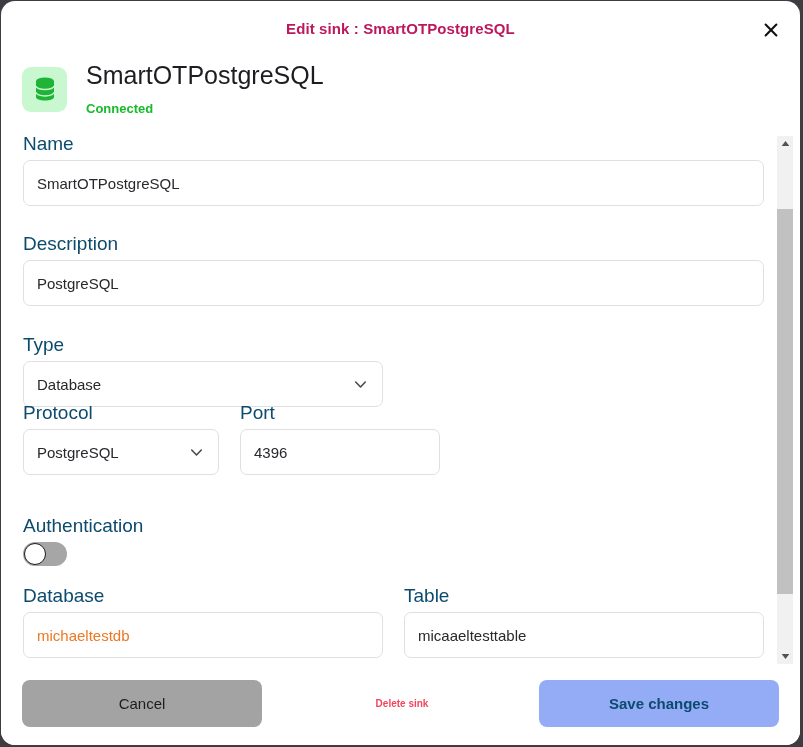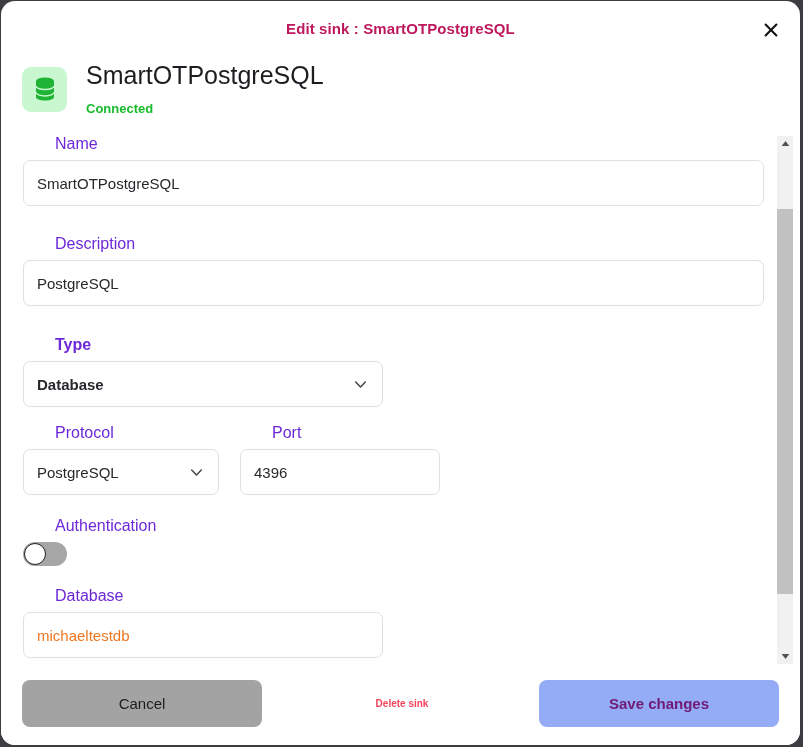--- a/index.html
+++ b/index.html
@@ -103,25 +103,24 @@
     position: absolute;
     left: 0;
     top: 0;
     width: 775px;
     height: 537px;
     padding: 0;
     box-sizing: border-box;
   }
 
   .field-label {
-    font-size: 16px;
-    color: #6d28d9;
+    font-size: 19px;
+    color: #0c4a6e;
     line-height: 16px;
     margin-bottom: 8px;
-    margin-left: 32px;
   }
   .input-box {
     border: 1px solid #e0e0e3;
     border-radius: 7px;
     height: 46px;
     background: #ffffff;
     display: flex;
     align-items: center;
     padding: 0 13px;
     box-sizing: border-box;
@@ -145,23 +144,23 @@
     color: #28282d;
   }
   .chevron {
     color: #4a4a50;
     display: flex;
     align-items: center;
   }
 
   .row-name     { position: absolute; left: 22px; top: 5px;   width: 741px; }
   .row-desc     { position: absolute; left: 22px; top: 105px; width: 741px; }
-  .row-type     { position: absolute; left: 22px; top: 206px; width: 360px; font-weight: bold; }
-
-  .row-conn     { position: absolute; left: 22px; top: 294px; width: 741px;
+  .row-type     { position: absolute; left: 22px; top: 206px; width: 360px; }
+
+  .row-conn     { position: absolute; left: 22px; top: 274px; width: 741px;
                   display: flex; gap: 21px; }
   .col-protocol { width: 196px; flex: none; }
   .col-hostname { width: 302px; flex: none; }
   .col-port     { width: 200px; flex: none; }
 
   .row-auth     { position: absolute; left: 22px; top: 387px; width: 741px; }
   .toggle {
     width: 44px;
     height: 24px;
     border-radius: 12px;
@@ -261,21 +260,21 @@
     font-size: 10px;
     font-weight: bold;
   }
   .btn-save {
     position: absolute;
     right: 21px;
     top: 12px;
     width: 240px;
     height: 47px;
     background: #94abf5;
-    color: #701a75;
+    color: #0c4a6e;
     font-size: 15px;
     font-weight: bold;
   }
 </style>
 </head>
 <body>
 
 <div class="dialog">
 
   <div class="titlebar">
@@ -353,20 +352,24 @@
         <div class="toggle">
           <div class="toggle-knob"></div>
         </div>
       </div>
 
       <div class="row-dbtable">
         <div class="col-database">
           <div class="field-label">Database</div>
           <div class="input-box autofilled" placeholder="Database">michaeltestdb</div>
         </div>
+        <div class="col-table">
+          <div class="field-label">Table</div>
+          <div class="input-box" placeholder="Table">micaaeltesttable</div>
+        </div>
       </div>
 
     </div>
 
     <div class="scrollbar">
       <div class="sb-arrow">
         <svg width="9" height="7" viewBox="0 0 9 7" aria-hidden="true">
           <path d="M4.5 1 L8.3 6 L0.7 6 Z" fill="#505057"></path>
         </svg>
       </div>

